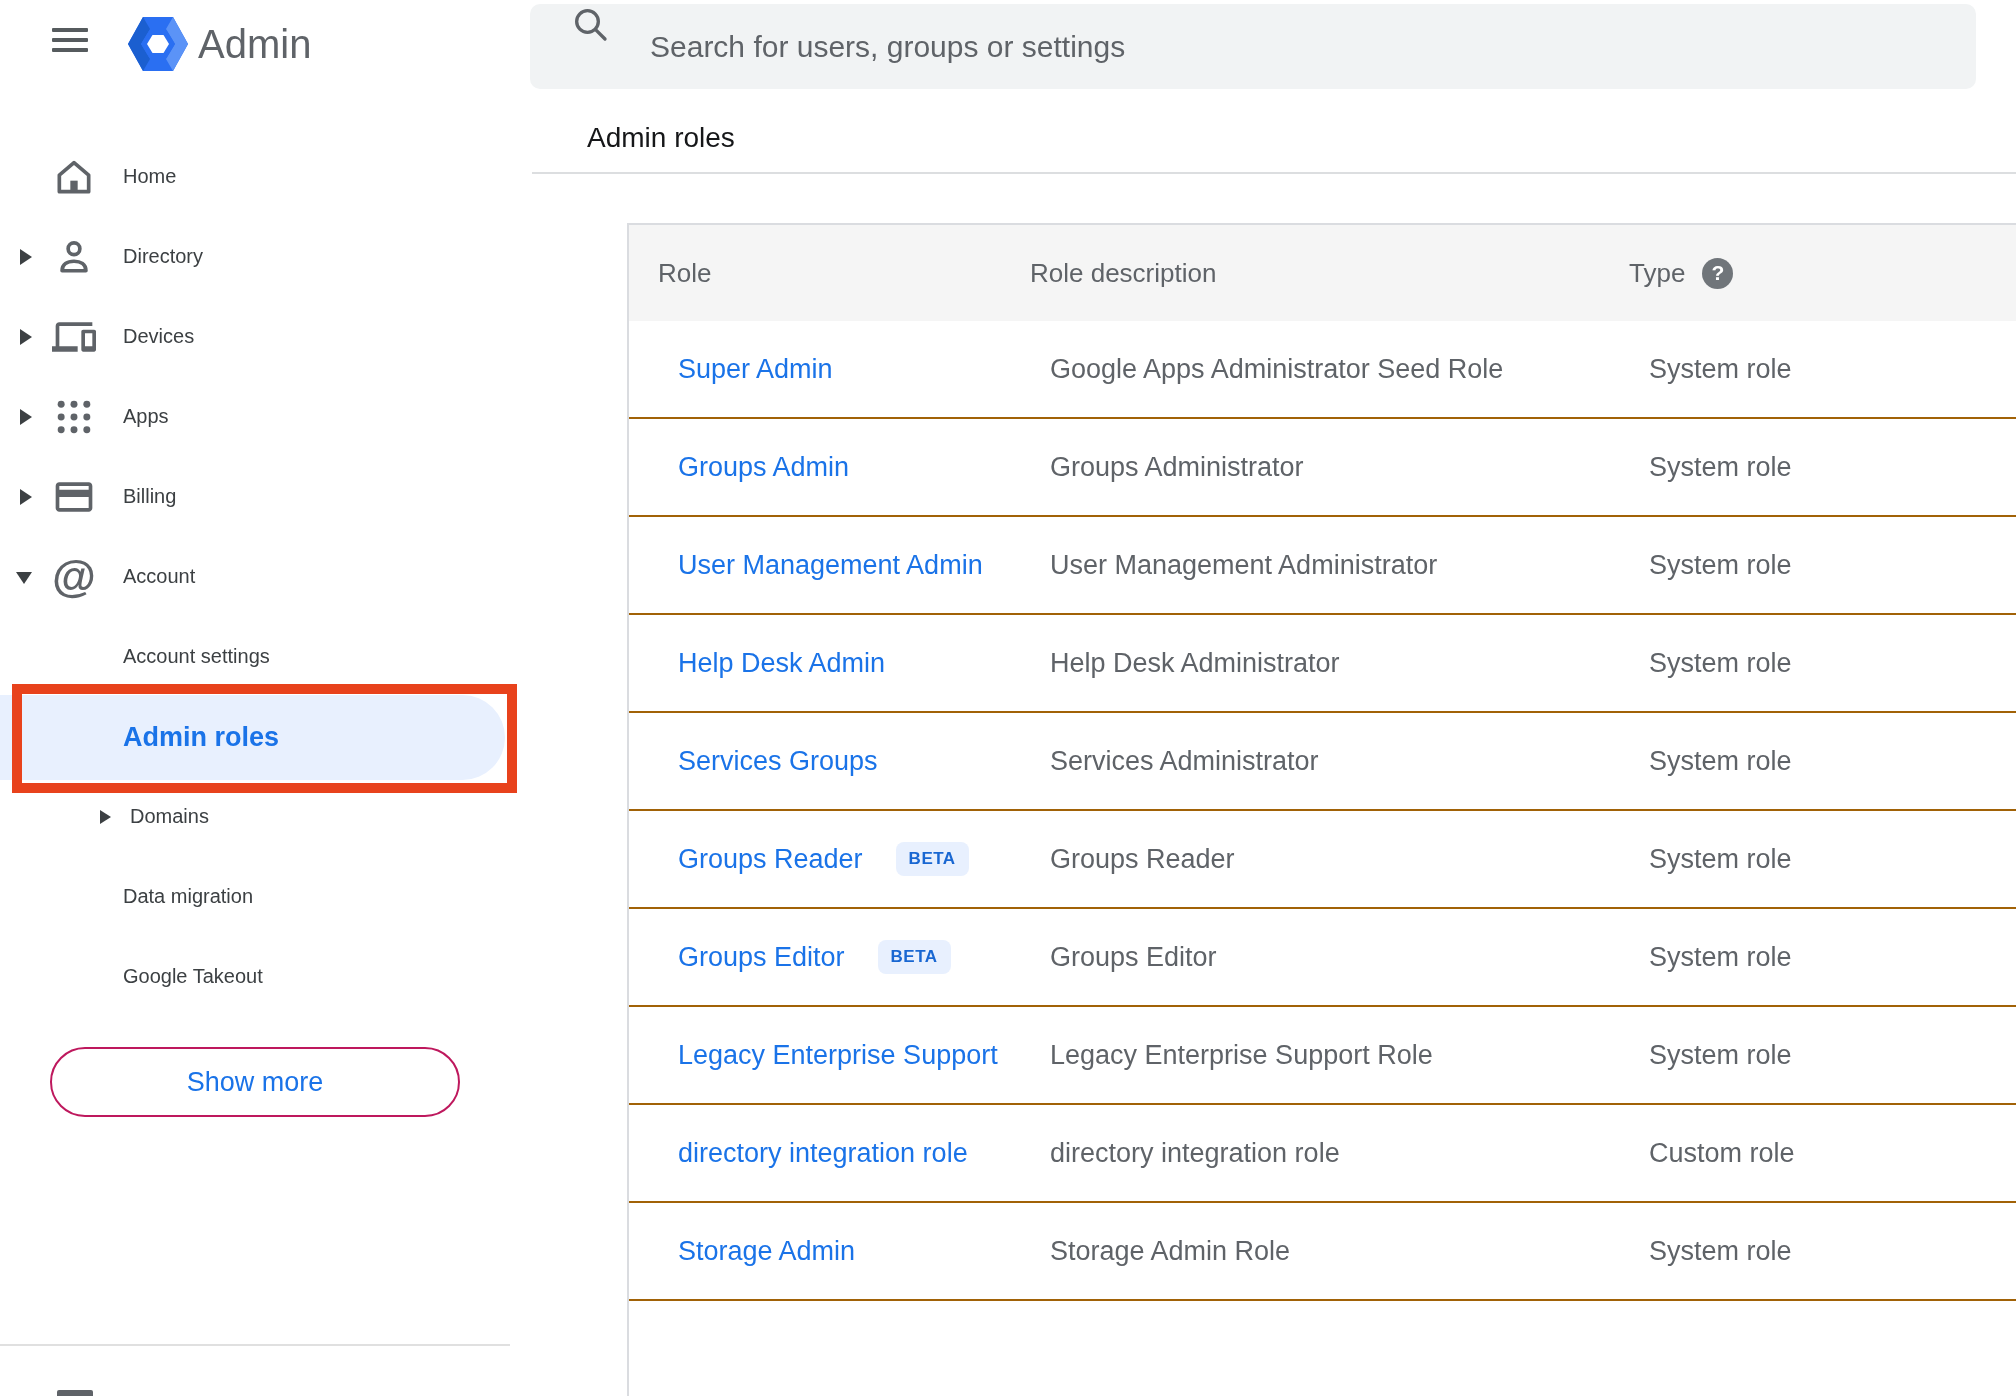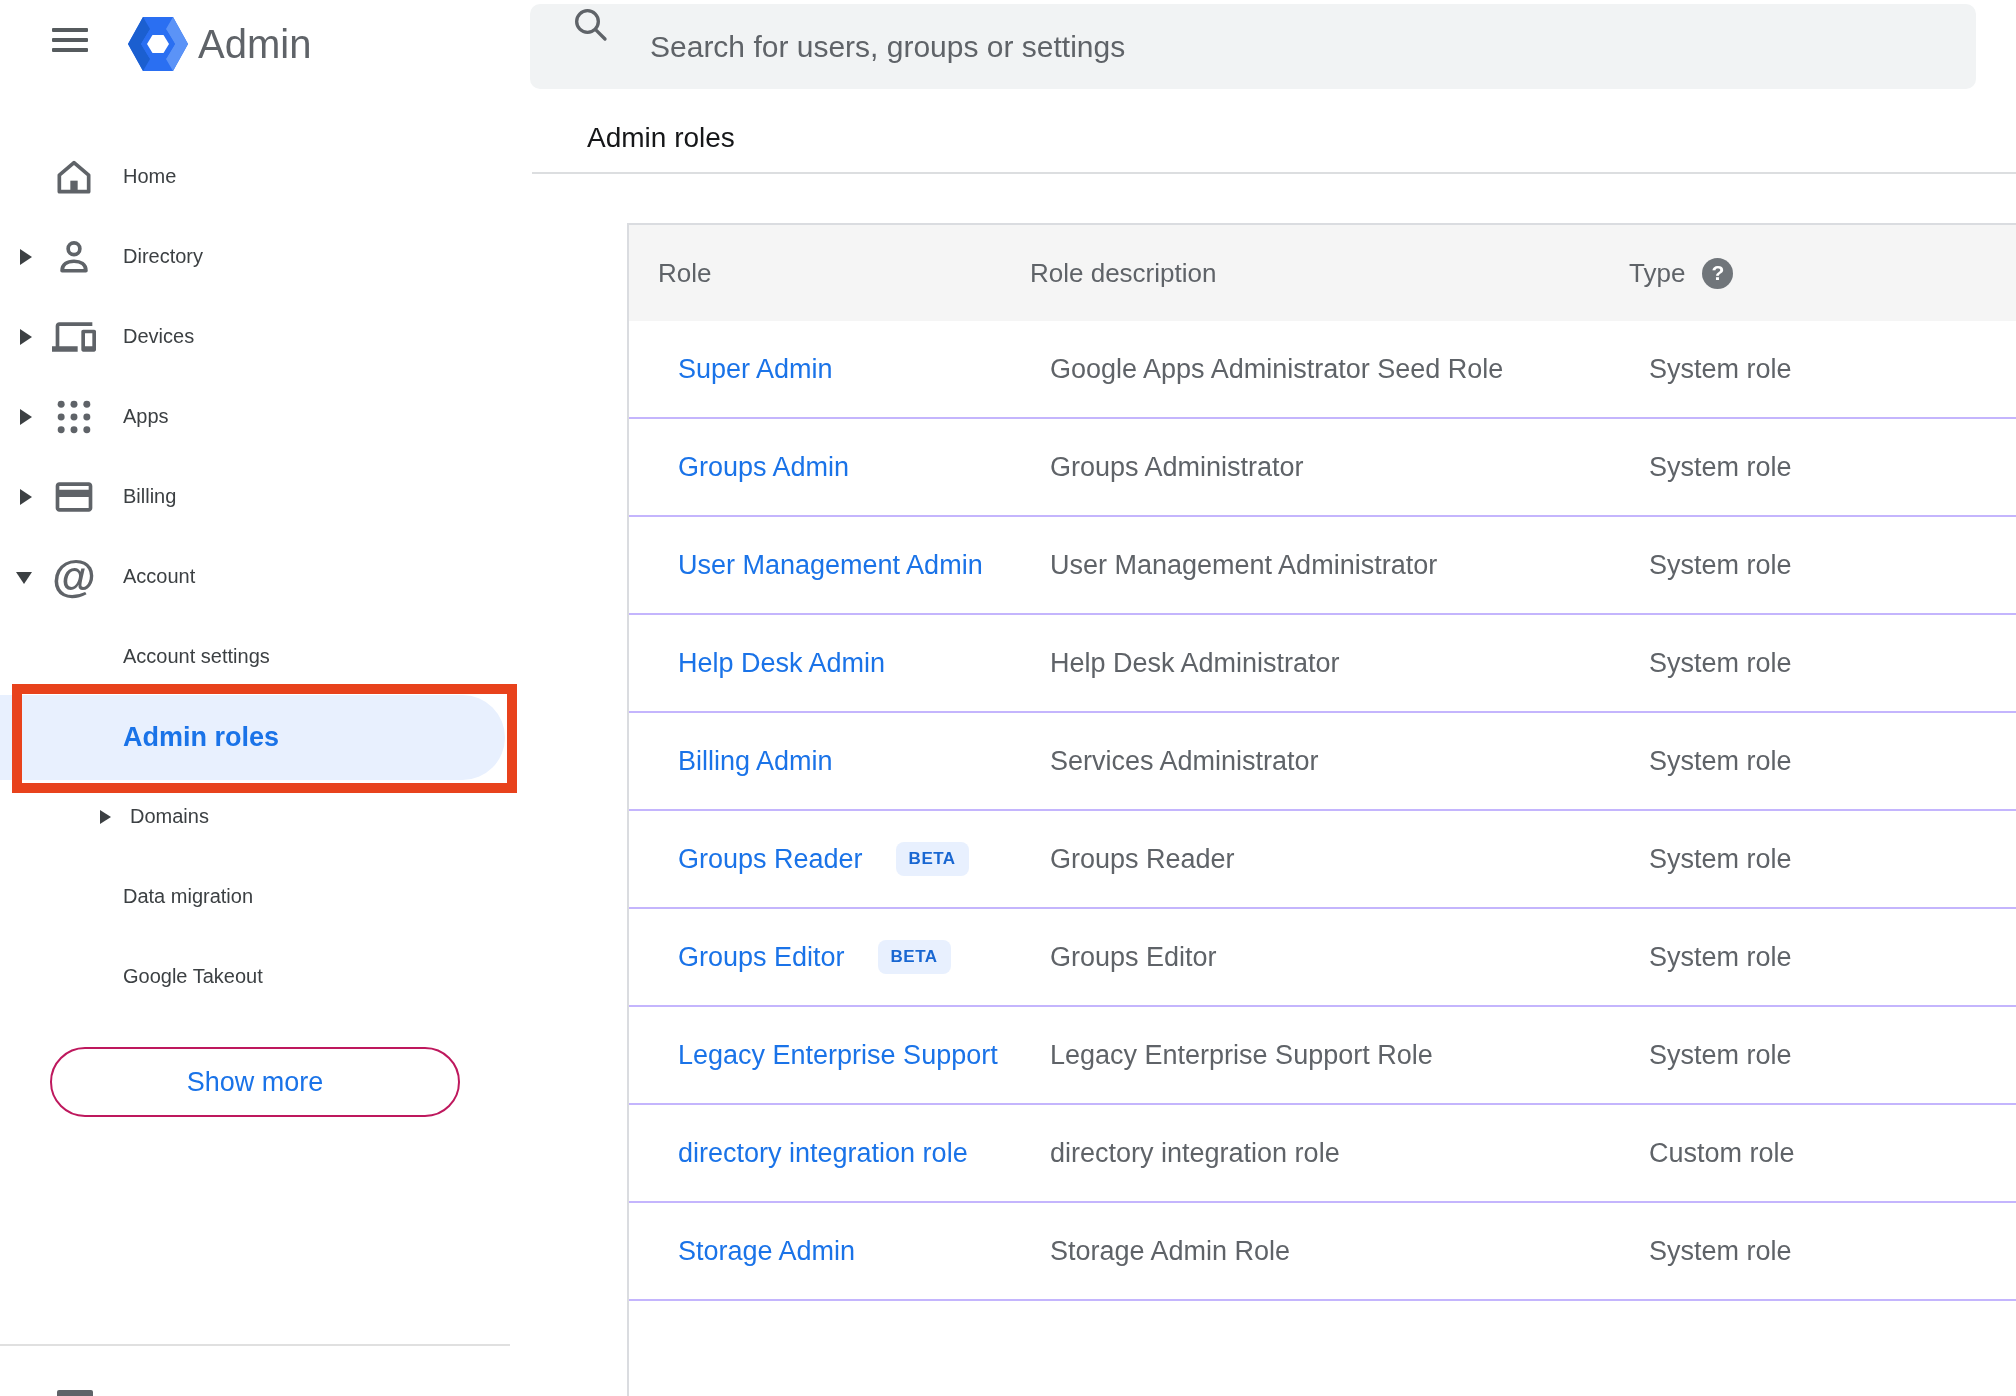--- a/index.html
+++ b/index.html
@@ -56,21 +56,21 @@
     border:2px solid #dadce0;border-bottom:none;box-sizing:border-box;}
   .card-title-row{position:relative;height:111px;display:flex;align-items:center;}
   .card-title{position:absolute;left:49px;font-size:30px;font-weight:500;color:#202124;}
   .create-link{position:absolute;left:208px;font-size:27px;color:var(--accent,#1a73e8);text-decoration:none;cursor:pointer;}
   .thead{height:96px;background:var(--band,#f5f5f5);display:grid;grid-template-columns:372px 599px auto;
     align-items:center;padding-left:29px;box-sizing:border-box;}
   .thead .th{font-size:26px;color:#5f6368;display:flex;align-items:center;}
   .help-badge{display:inline-flex;align-items:center;justify-content:center;width:31px;height:31px;margin-left:17px;
     border-radius:50%;background:#70757a;color:#fff;font-size:21px;font-weight:700;cursor:pointer;}
   .trow{height:98px;display:grid;grid-template-columns:372px 599px auto;align-items:center;
-    padding-left:49px;box-sizing:border-box;border-bottom:2px solid #c4b5fd;}
+    padding-left:49px;box-sizing:border-box;border-bottom:2px solid #a16207;}
   .role-cell{display:flex;align-items:center;}
   .role-link{font-size:27px;color:var(--accent,#1a73e8);text-decoration:none;cursor:pointer;white-space:nowrap;}
   .beta{margin-left:33px;background:var(--selected_bg,#e8f0fe);color:#1967d2;font-size:17px;font-weight:700;
     padding:7px 13px;border-radius:8px;letter-spacing:0.5px;}
   .desc-cell,.type-cell{font-size:27px;color:#5f6368;white-space:nowrap;}
 </style>
 </head>
 <body>
 
 <div class="hamburger">
@@ -225,21 +225,21 @@
       </div>
       <div class="trow">
         <div class="role-cell">
           <a class="role-link">Help Desk Admin</a>
         </div>
         <div class="desc-cell">Help Desk Administrator</div>
         <div class="type-cell">System role</div>
       </div>
       <div class="trow">
         <div class="role-cell">
-          <a class="role-link">Billing Admin</a>
+          <a class="role-link">Services Groups</a>
         </div>
         <div class="desc-cell">Services Administrator</div>
         <div class="type-cell">System role</div>
       </div>
       <div class="trow">
         <div class="role-cell">
           <a class="role-link">Groups Reader</a>
           <span class="beta">BETA</span>
         </div>
         <div class="desc-cell">Groups Reader</div>

